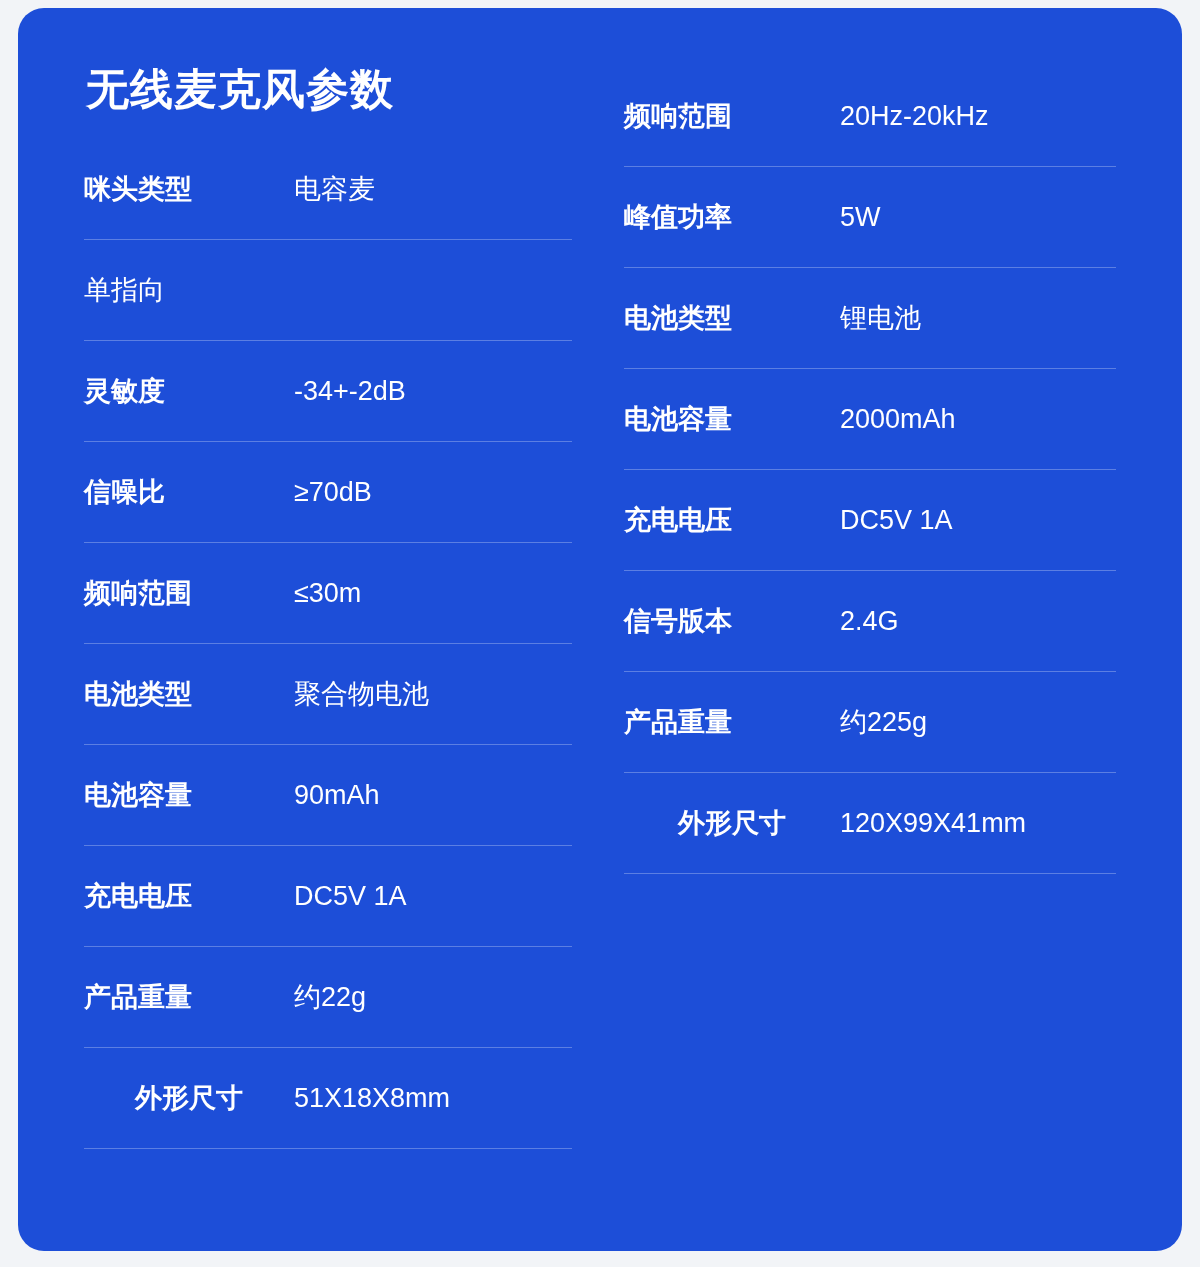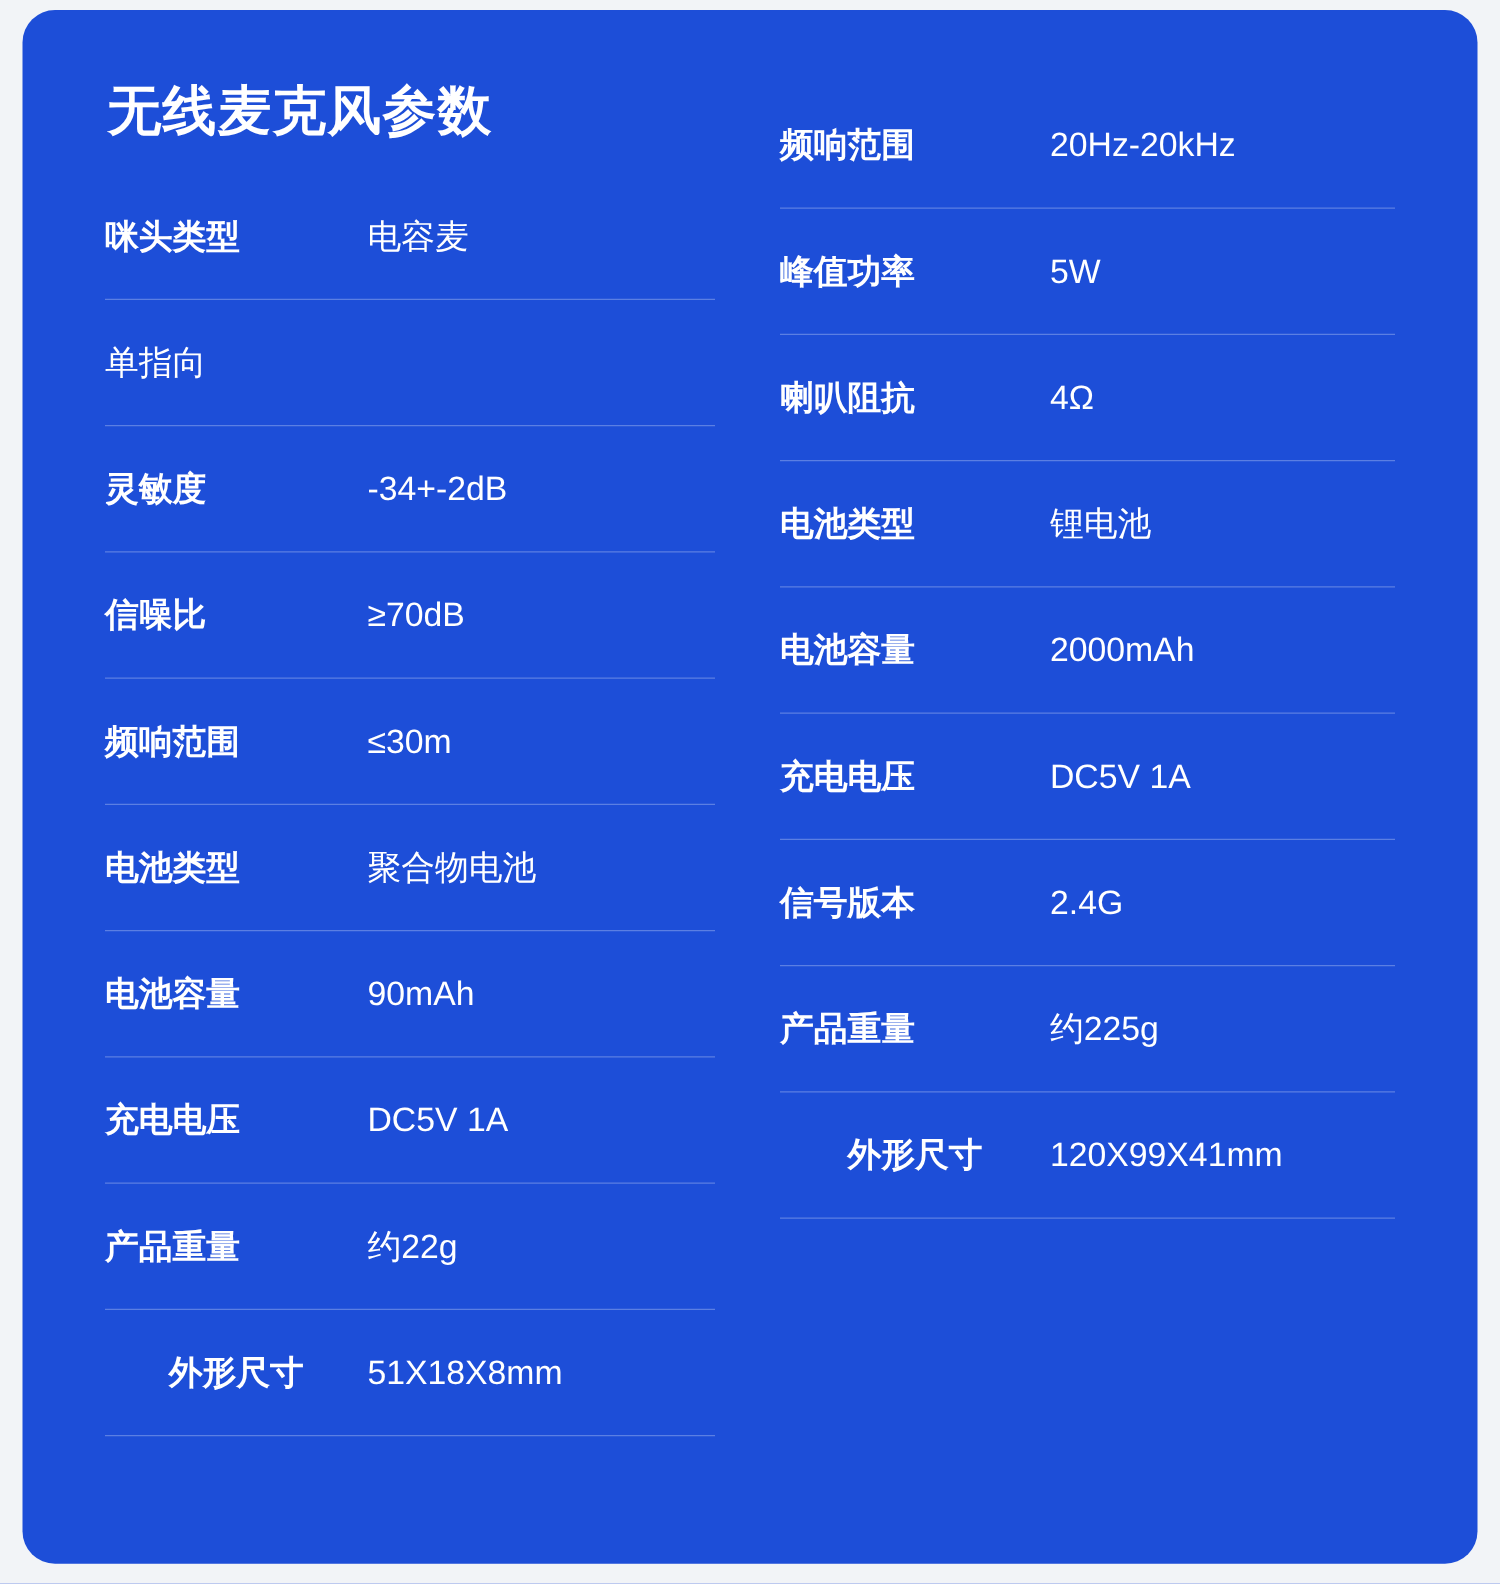--- a/index.html
+++ b/index.html
@@ -159,24 +159,20 @@
         <div class="row">
           <div class="row-label">频响范围</div>
           <div class="row-value">20Hz-20kHz</div>
         </div>
 
         <div class="row">
           <div class="row-label">峰值功率</div>
           <div class="row-value">5W</div>
         </div>
 
-        <div class="row">
-          <div class="row-label">喇叭阻抗</div>
-          <div class="row-value">4Ω</div>
-        </div>
 
         <div class="row">
           <div class="row-label">电池类型</div>
           <div class="row-value">锂电池</div>
         </div>
 
         <div class="row">
           <div class="row-label">电池容量</div>
           <div class="row-value">2000mAh</div>
         </div>

